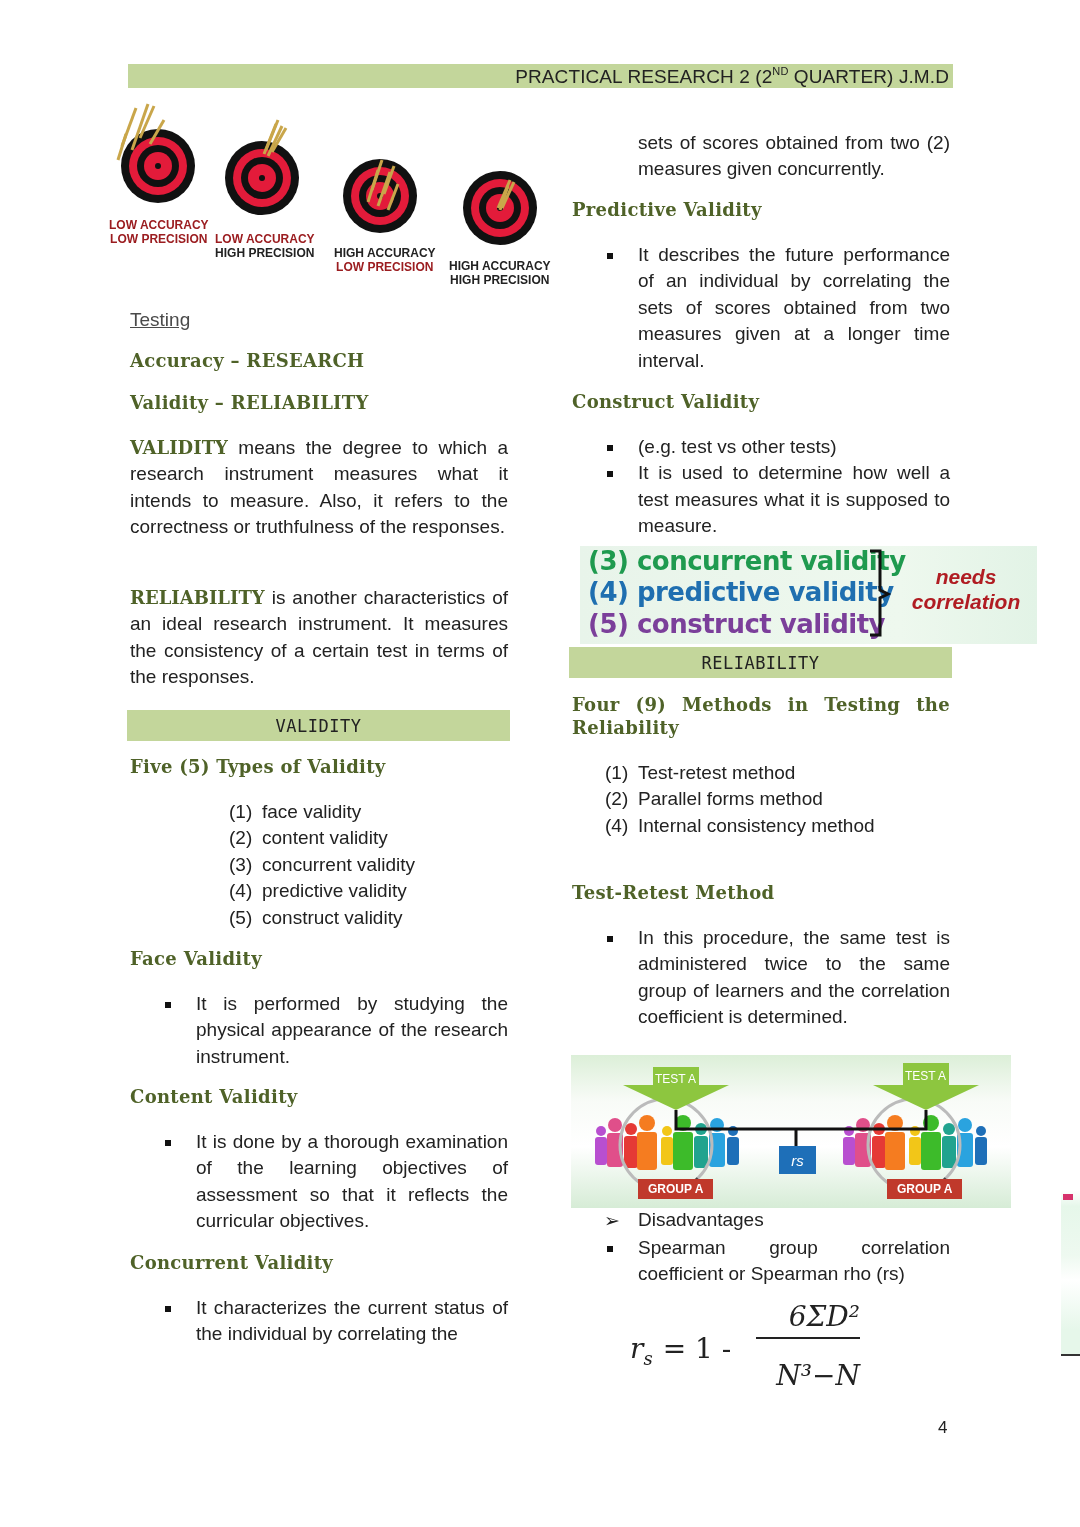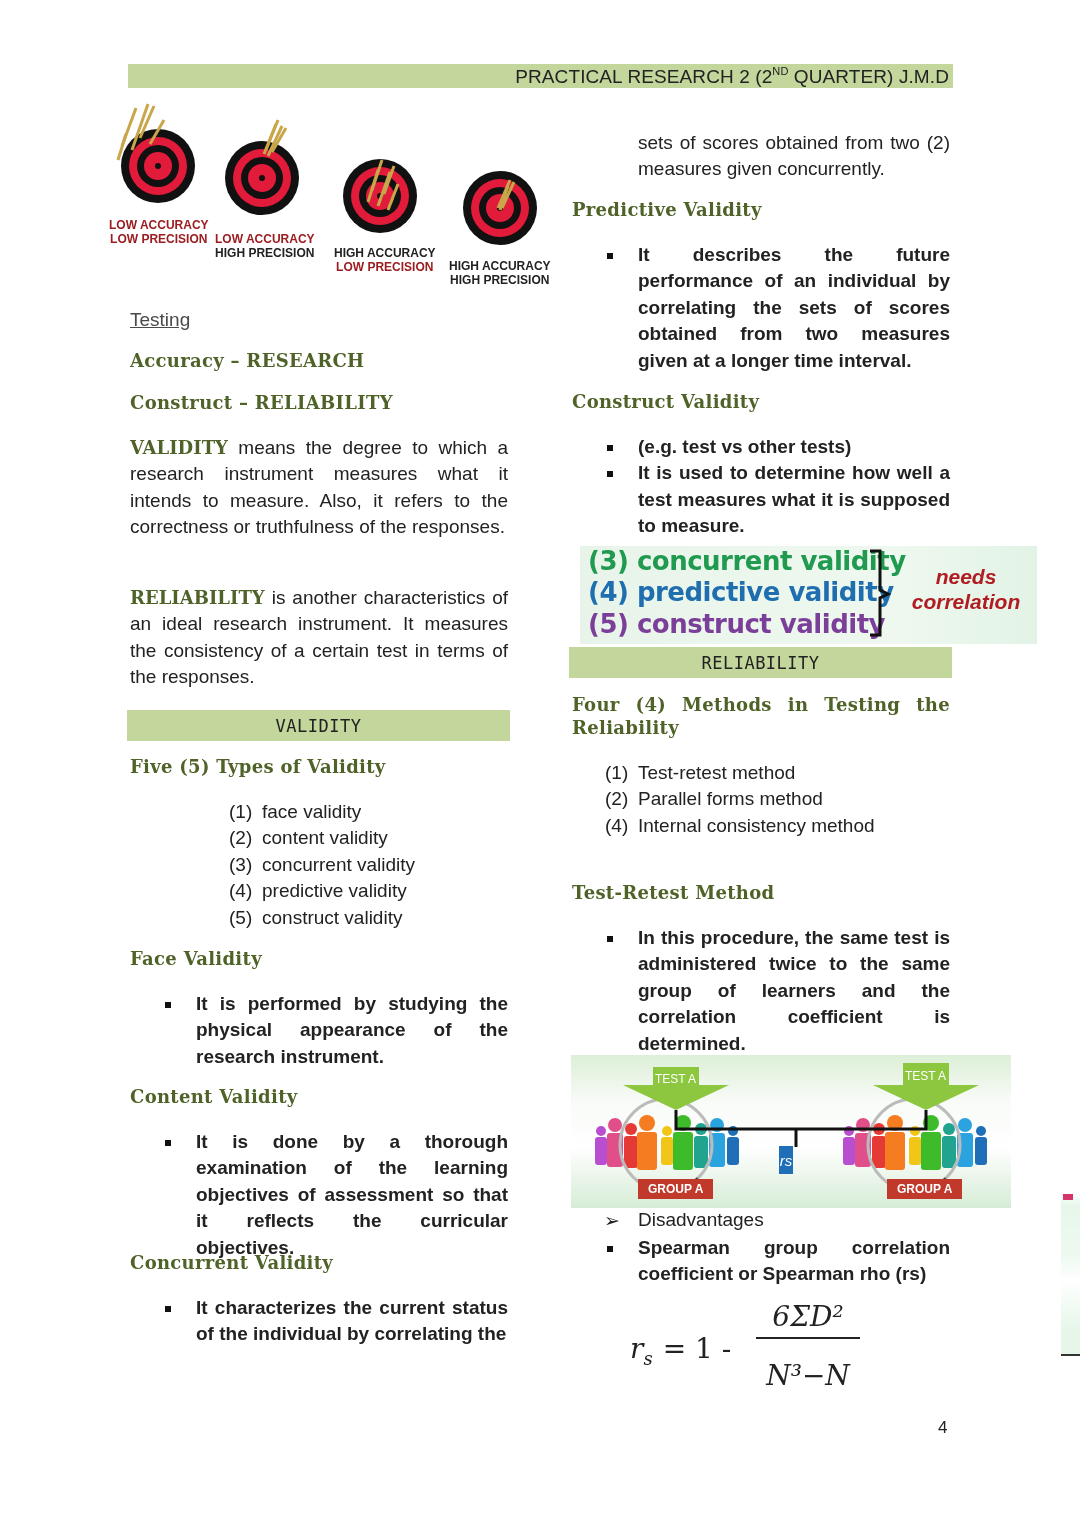--- a/index.html
+++ b/index.html
@@ -26,21 +26,21 @@
     font-size: 18px; letter-spacing: 0.3px;
   }
   .kw { font-family: "DejaVu Serif", serif; font-weight: bold; color: #4f6228; font-size: 18px; }
 
   .section-bar {
     position: absolute; height: 31px; background: #c3d69b;
     display: flex; align-items: center; justify-content: center;
     font-family: "DejaVu Sans Mono", monospace; font-size: 17px; color: #222; letter-spacing: 0.5px;
   }
 
-  .bullet-list { list-style: none; font-weight: bold; }
+  .bullet-list { list-style: none; }
   .bullet-list li { position: relative; padding-left: 66px; font-size: 19px; line-height: 26.4px; text-align: justify; }
   .bullet-list li::before {
     content: ""; position: absolute; left: 35px; top: 11px; width: 6px; height: 6px; background: #111;
   }
   .num-list { list-style: none; }
   .num-list li { font-size: 19px; line-height: 26.4px; }
   .num-list .n { display: inline-block; width: 33px; }
   .target-label { position: absolute; font-size: 12px; font-weight: bold; line-height: 14px; text-align: center; white-space: nowrap; }
   .lbl-red { color: #9b1d20; }
   .lbl-dark { color: #222; }
@@ -51,24 +51,24 @@
   }
   .vb-line { position: absolute; left: 8px; font-size: 26px; font-weight: bold; font-family: "DejaVu Sans", sans-serif; white-space: nowrap; letter-spacing: -0.5px;}
   .needs { position: absolute; left: 326px; top: 18px; width: 120px; text-align: center; color: #b01c22; font-style: italic; font-weight: bold; font-size: 21px; line-height: 25px; }
 
   .diagram {
     position: absolute; left: 571px; top: 1055px; width: 440px; height: 153px;
     background: linear-gradient(180deg, #dcefd8 0%, #f8fbf7 30%, #ffffff 60%, #d6ecd6 100%);
     overflow: hidden;
   }
   .group-label { position: absolute; background: #c0392b; color: #fff; font-size: 12px; font-weight: bold; padding: 3px 10px; }
-  .rs-box { position: absolute; left: 208px; top: 91px; width: 14px; height: 28px; background: #1e6fb8; color: #fff; font-style: italic; font-size: 15px; display: flex; align-items: center; justify-content: center; }
+  .rs-box { position: absolute; left: 208px; top: 91px; width: 37px; height: 28px; background: #1e6fb8; color: #fff; font-style: italic; font-size: 15px; display: flex; align-items: center; justify-content: center; }
 
   .formula { position: absolute; left: 630px; top: 1300px; font-family: "DejaVu Serif", serif; font-size: 28px; color: #222; }
-  .frac { position: absolute; left: 126px; top: 0; width: 104px; text-align: center; }
+  .frac { position: absolute; left: 126px; top: 0; width: 104px; text-align: right; }
   .frac .num { display: block; padding-bottom: 4px; border-bottom: 2px solid #222; font-style: italic; }
   .frac .den { display: block; padding-top: 20px; font-style: italic; }
 
   .page-num { position: absolute; left: 938px; top: 1418px; font-size: 17px; }
 
   .edge-strip { position: absolute; left: 1061px; top: 1190px; width: 19px; height: 166px; background: linear-gradient(180deg,#ffffff 0%, #e6f7ea 10%, #eef9f0 40%, #ffffff 55%, #e6f7ea 85%); border-bottom: 2px solid #333; }
 </style>
 </head>
 <body>
 
@@ -144,21 +144,21 @@
       <div class="lbl-red">LOW PRECISION</div>
     </div>
   <div class="target-label" style="left:449px;top:259px;">
       <div class="lbl-dark">HIGH ACCURACY</div>
       <div class="lbl-dark">HIGH PRECISION</div>
     </div>
 </div>
 
 <div class="col col-left" style="top:309px;font-size:19px;text-decoration:underline;color:#4a4a4a;">Testing</div>
 <div class="col col-left heading" style="top:350px;">Accuracy – RESEARCH</div>
-<div class="col col-left heading" style="top:392px;">Construct – RELIABILITY</div>
+<div class="col col-left heading" style="top:392px;">Validity – RELIABILITY</div>
 
 <div class="col col-left para" style="top:435px;"><span class="kw">VALIDITY</span><span> means the degree to which a research instrument measures what it intends to measure. Also, it refers to the correctness or truthfulness of the responses.</span></div>
 
 <div class="col col-left para" style="top:585px;"><span class="kw">RELIABILITY</span><span> is another characteristics of an ideal research instrument. It measures the consistency of a certain test in terms of the responses.</span></div>
 
 <div class="section-bar" style="left:127px;top:710px;width:383px;">VALIDITY</div>
 
 <div class="col col-left heading" style="top:756px;">Five (5) Types of Validity</div>
 
 <ul class="num-list" style="position:absolute;left:229px;top:799px;">
@@ -205,21 +205,21 @@
     <path d="M2 3 H12 V42 L20 46 L12 50 V87 H2" fill="none" stroke="#111" stroke-width="3"></path>
   </svg>
   <div class="needs">
       <div>needs</div>
       <div>correlation</div>
     </div>
 </div>
 
 <div class="section-bar" style="left:569px;top:647px;width:383px;">RELIABILITY</div>
 
-<div class="col col-right heading" style="top:693px;text-align:justify;text-align-last:justify;line-height:24px;height:24px;overflow:hidden;"><span>Four (4) Methods in Testing the</span></div>
+<div class="col col-right heading" style="top:693px;text-align:justify;text-align-last:justify;line-height:24px;height:24px;overflow:hidden;"><span>Four (9) Methods in Testing the</span></div>
 <div class="col col-right heading" style="top:717px;"><span>Reliability</span></div>
 
 <ul class="num-list" style="position:absolute;left:605px;top:760px;">
   <li><span class="n">(1)</span><span>Test-retest method</span></li>
   <li><span class="n">(2)</span><span>Parallel forms method</span></li>
   <li><span class="n">(4)</span><span>Internal consistency method</span></li>
 </ul>
 
 <div class="col col-right heading" style="top:882px;">Test-Retest Method</div>
 <ul class="bullet-list" style="position:absolute;left:572px;top:925px;width:378px;">

